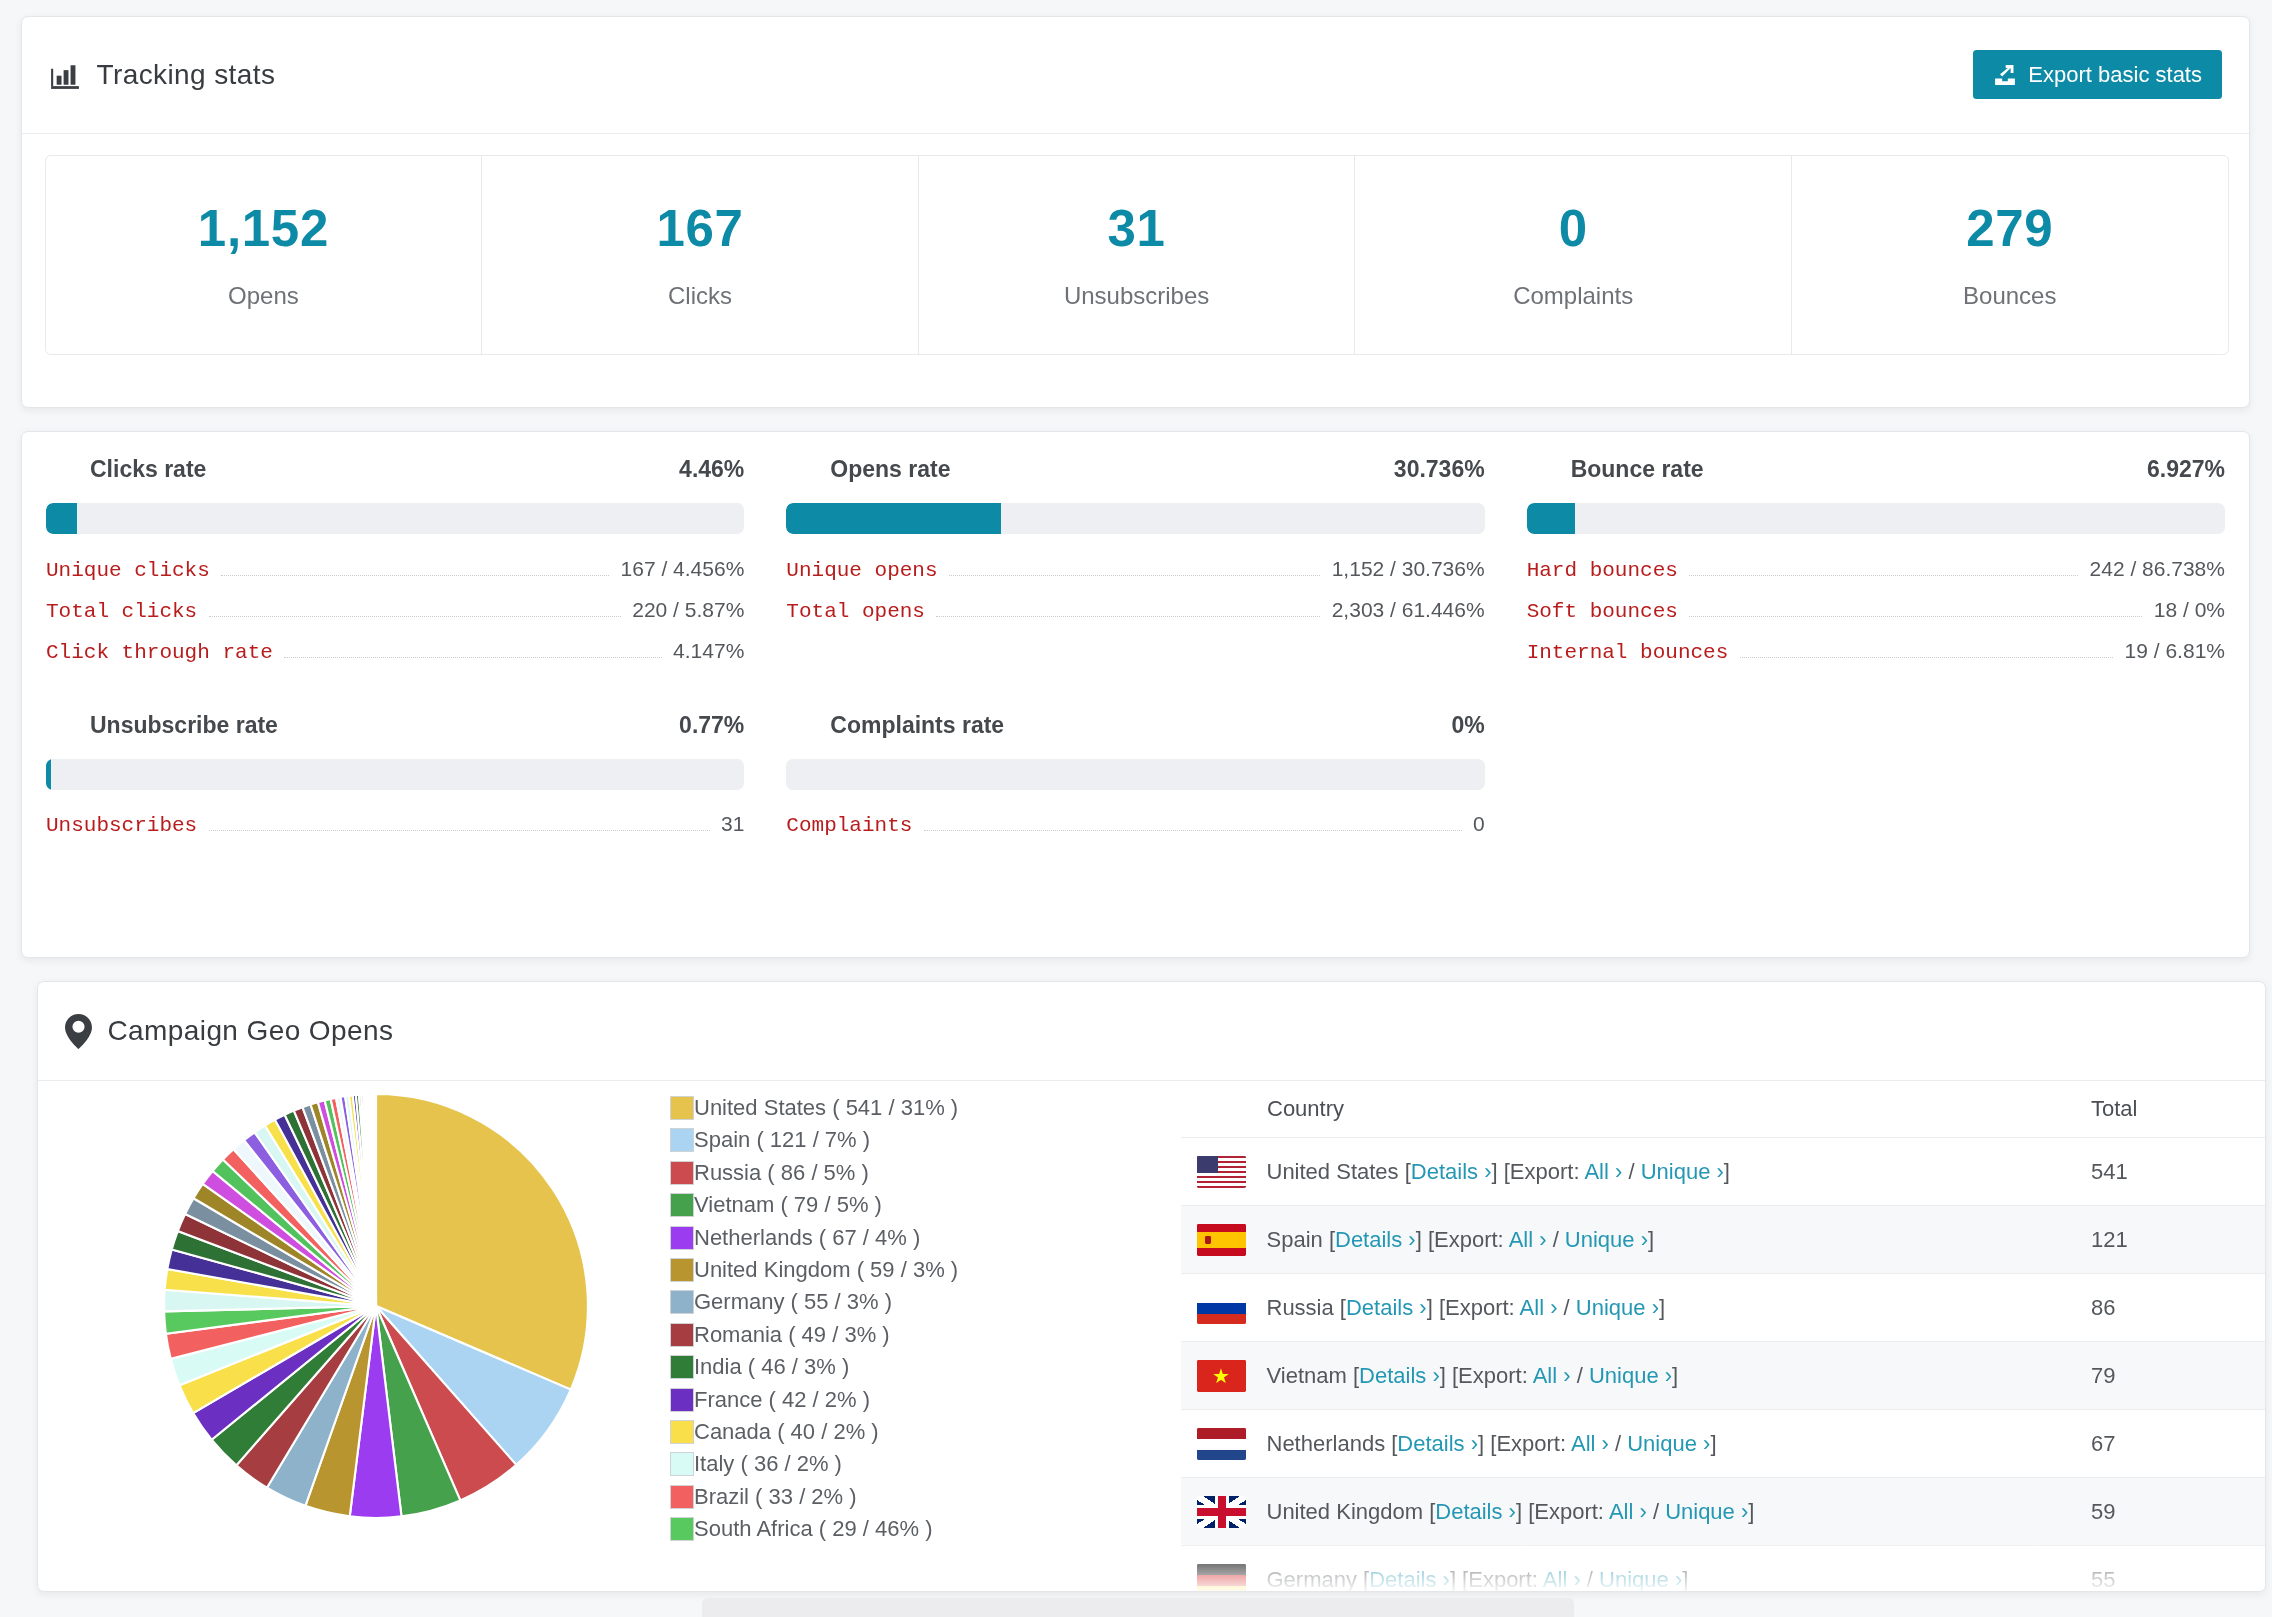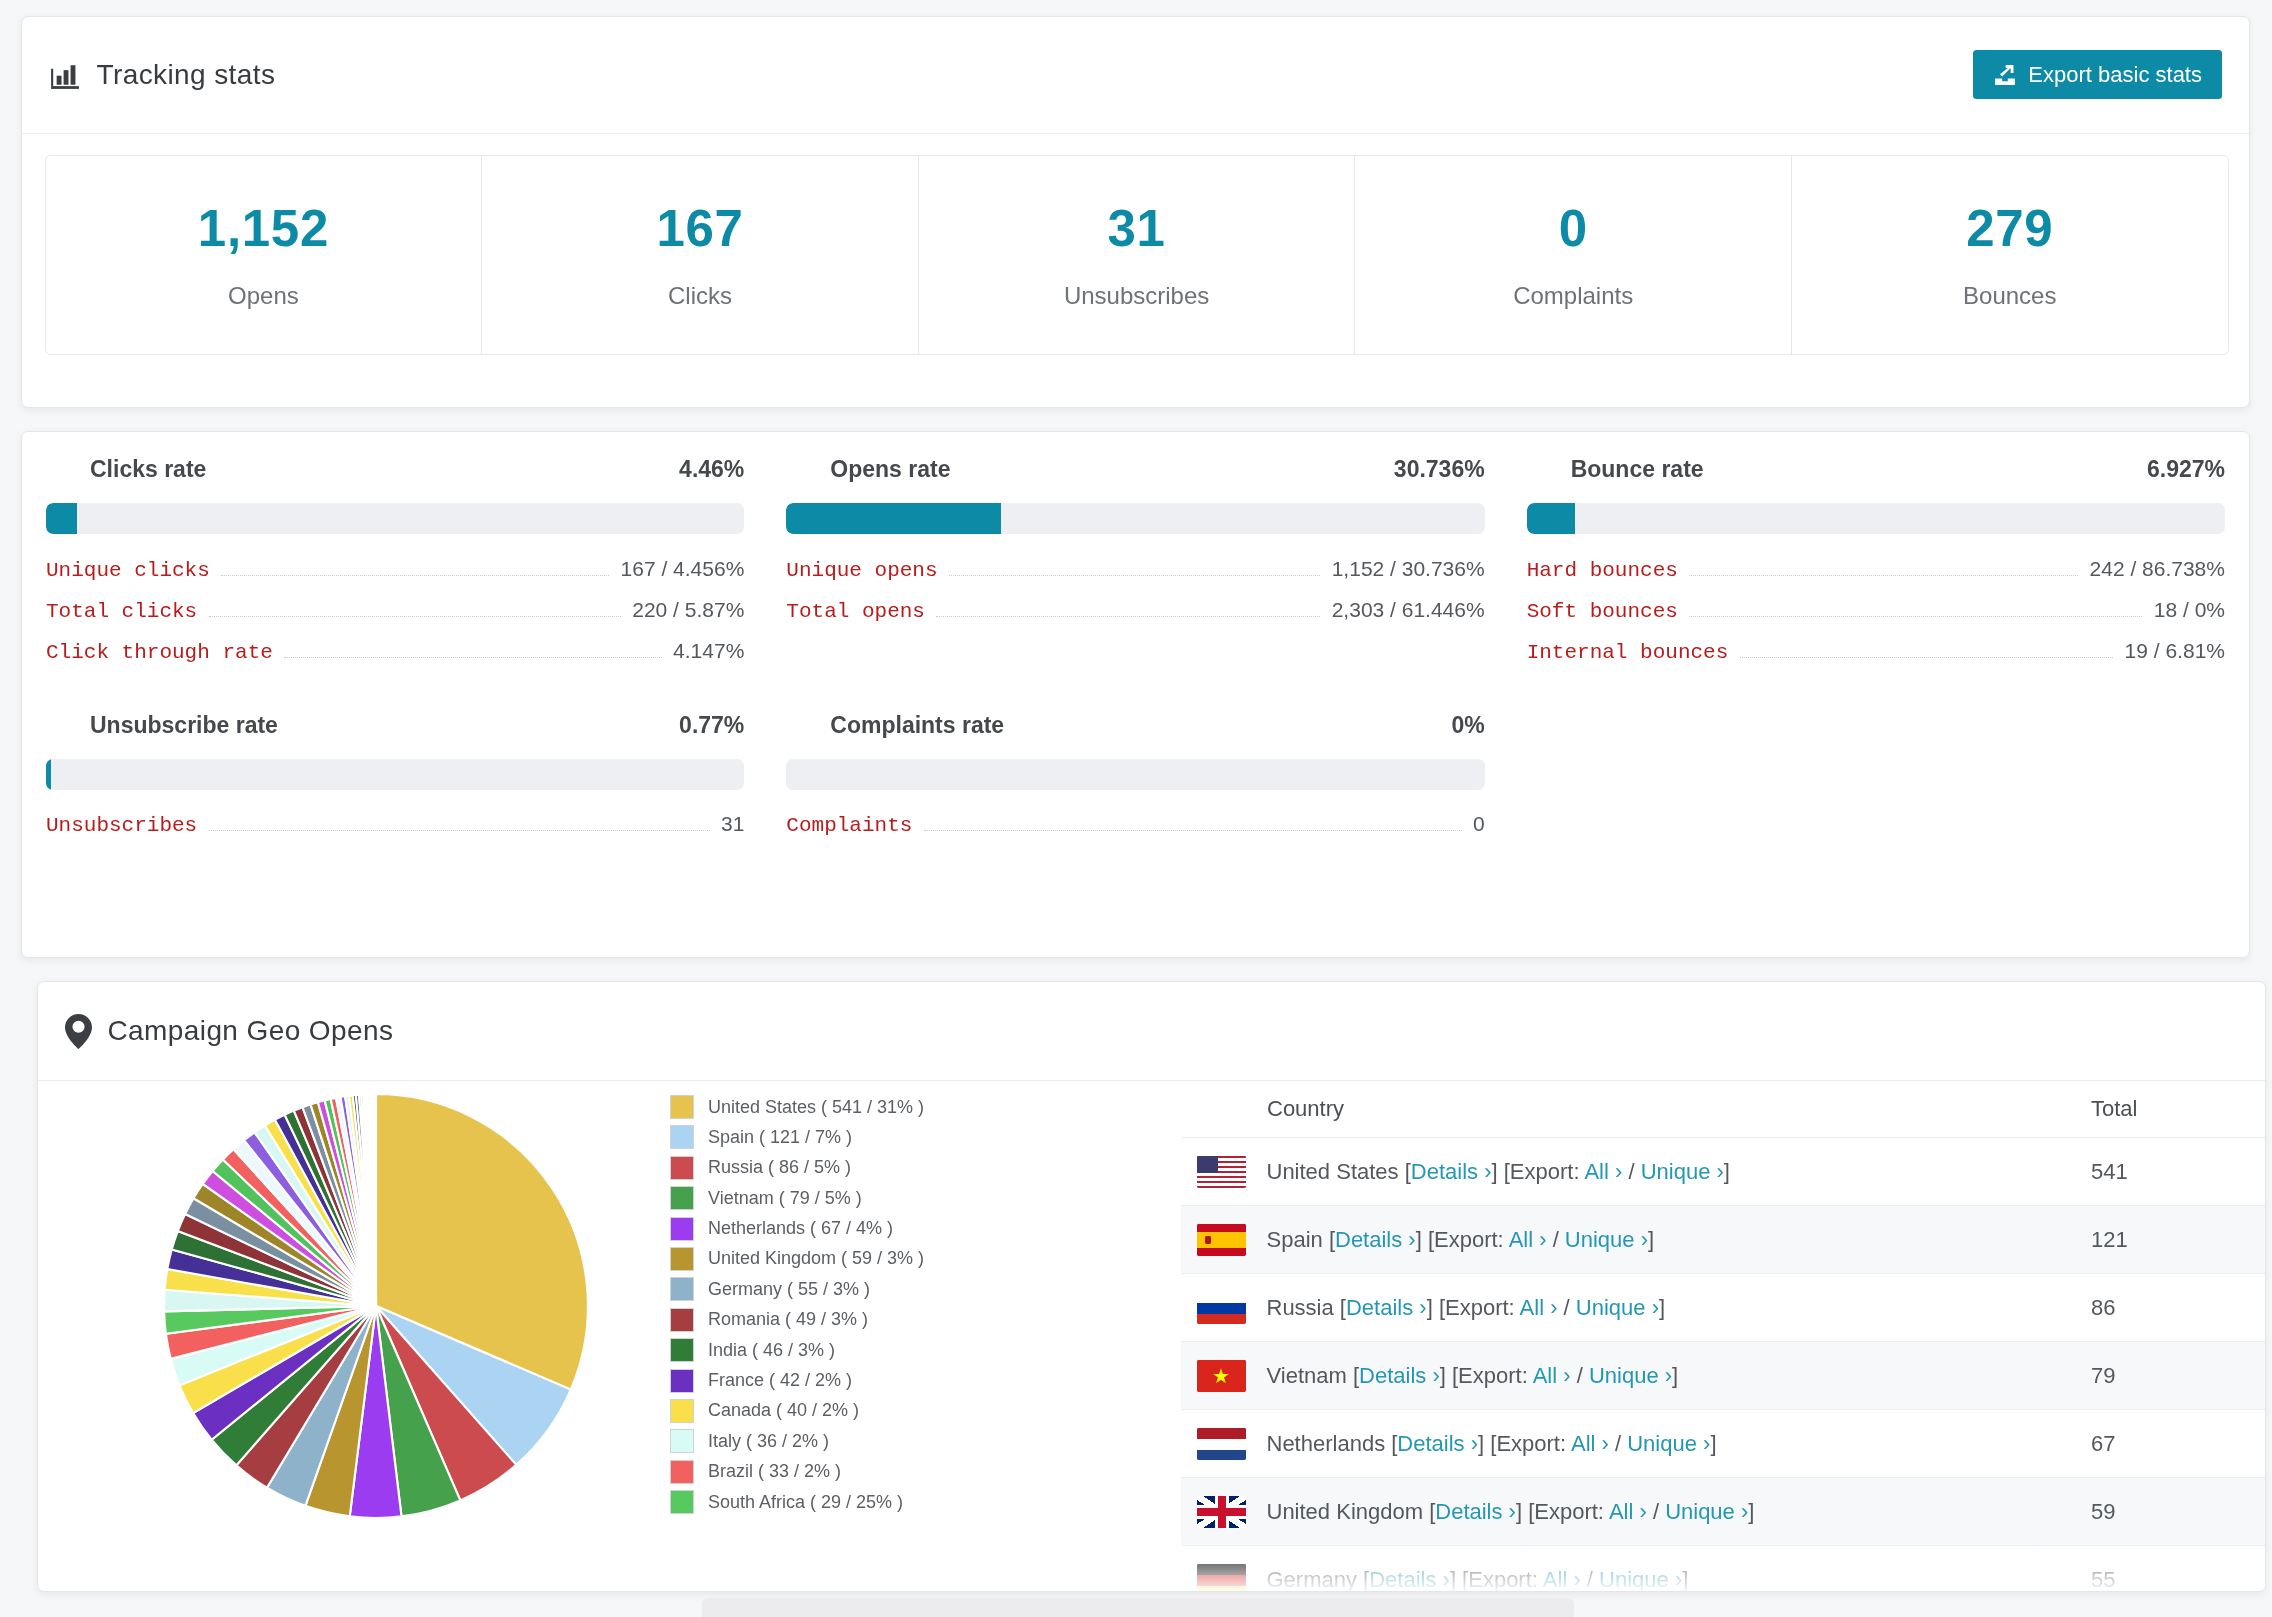--- a/index.html
+++ b/index.html
@@ -52,21 +52,21 @@
   .rate-row .leader { flex:1; border-bottom:1.4px dotted #c8cbcf; margin:0 11.3px 6.4px 11.3px; }
   .rate-row .val { color:#54585d; white-space:nowrap; }
   
   #card-geo { left:37px; top:981px; width:2229px; height:611px; overflow:hidden; }
   #card-geo .card-header { height:99px; }
   .geo-body { position:relative; height:512px; }
   #pie-wrap { position:absolute; left:119px; top:5.6px; width:438px; height:438px; }
   #legend { position:absolute; left:632px; top:14px; }
   .legend-item { display:flex; align-items:center; margin-bottom:6.4px; cursor:pointer; }
   .legend-swatch { width:24px; height:24px; border:1.4px solid #d0d3d6; flex:none; }
-  .legend-label { font-size:18px; color:#5b5f64; margin-left:14px; white-space:nowrap; }
+  .legend-label { font-size:22px; color:#5b5f64; white-space:nowrap; }
   #geo-table { position:absolute; left:1143px; top:0; width:1085px; }
   .thead { display:flex; align-items:center; height:56px; font-size:22px; color:#4b4f54; }
   .th-country { flex:1; padding-left:86px; }
   .th-total { width:175px; }
   .trow { display:flex; align-items:center; height:68px; border-top:0.7px solid #ebedee; font-size:22px; color:#54585d; }
   .trow:nth-child(odd) { background:#f7f8f9; }
   .td-country { flex:1; display:flex; align-items:center; padding-left:15.5px; }
   .td-total { width:175px; }
   .country-text { margin-left:21px; white-space:nowrap; }
   .lnk { color:#2497b4; text-decoration:none; cursor:pointer; }
@@ -380,21 +380,21 @@
         <div class="legend-item">
        <span class="legend-swatch" style="background:#d9fbf6"></span>
        <span class="legend-label">Italy ( 36 / 2% )</span>
      </div>
         <div class="legend-item">
        <span class="legend-swatch" style="background:#f2605f"></span>
        <span class="legend-label">Brazil ( 33 / 2% )</span>
      </div>
         <div class="legend-item">
        <span class="legend-swatch" style="background:#58c95f"></span>
-       <span class="legend-label">South Africa ( 29 / 25% )</span>
+       <span class="legend-label">South Africa ( 29 / 46% )</span>
      </div>
       </div>
     <div id="geo-table">
         <div class="thead">
      <div class="th th-country">Country</div>
      <div class="th th-total">Total</div>
    </div>
         <div class="trow">
        <div class="td-country">
          <span class="flag flag-us"></span>

